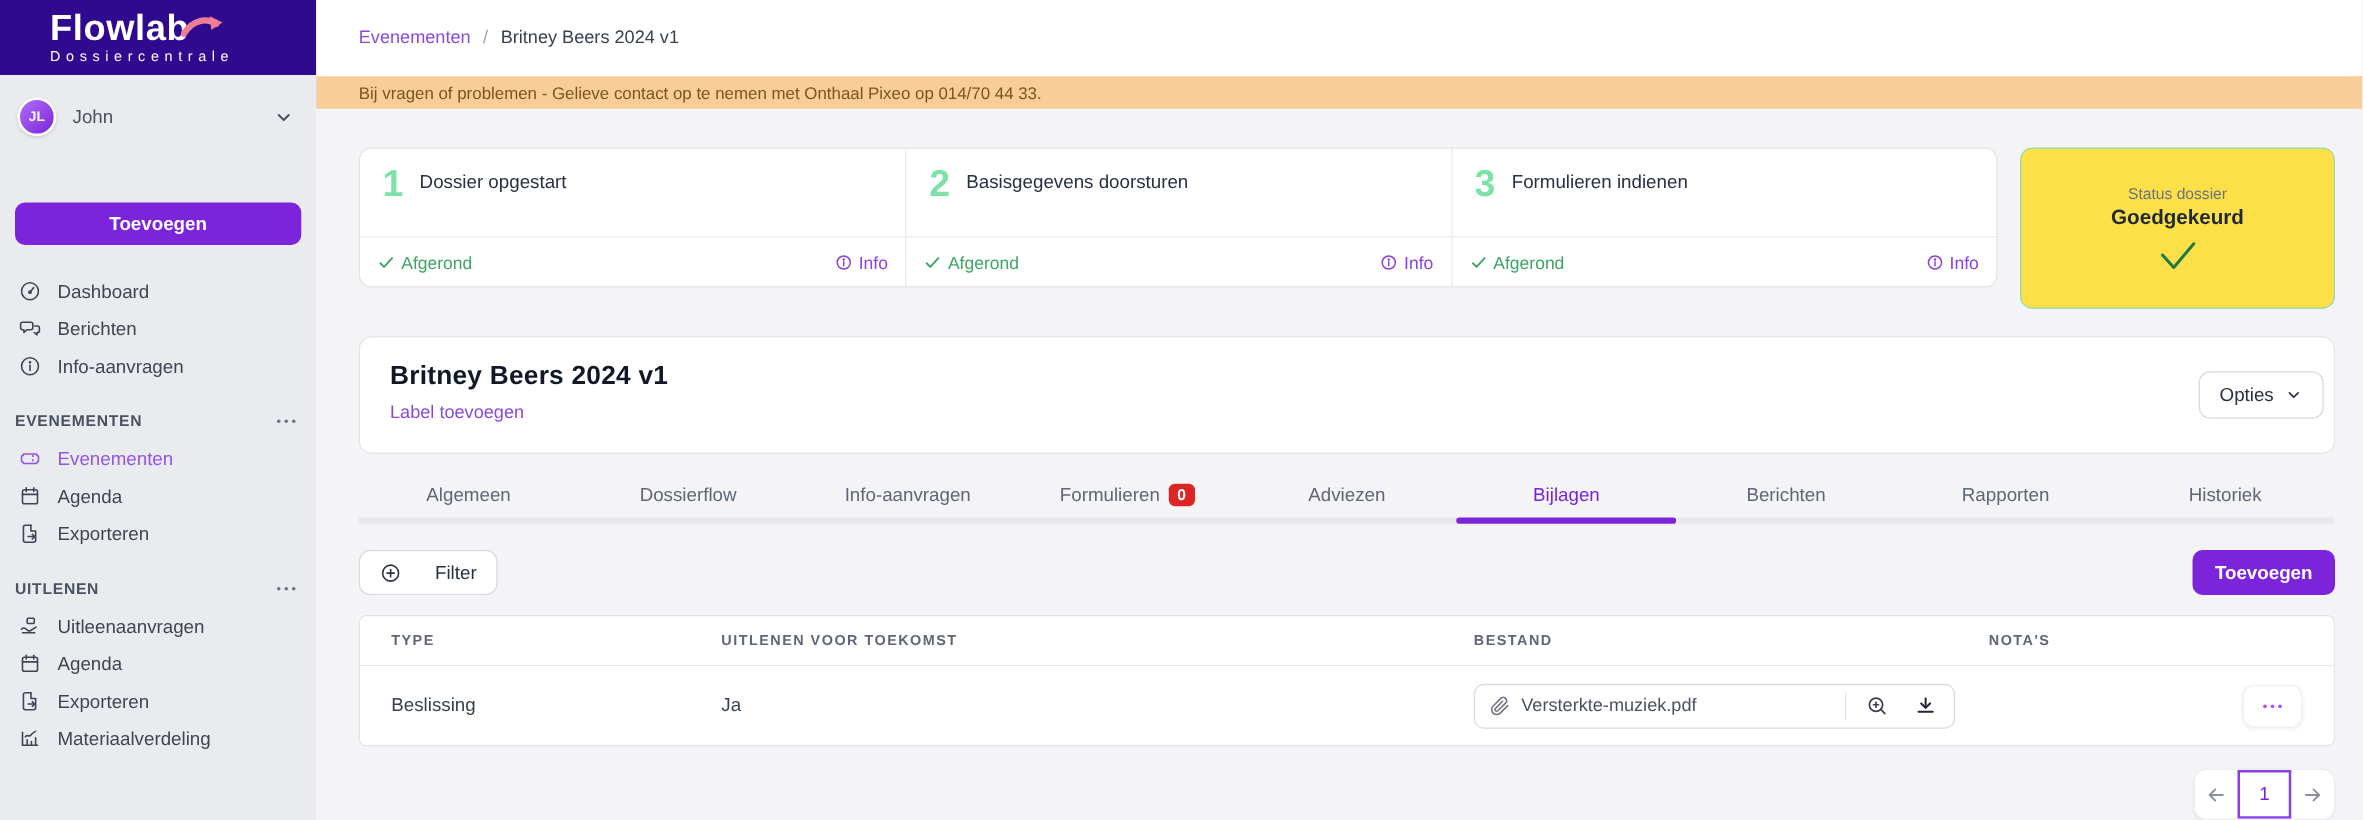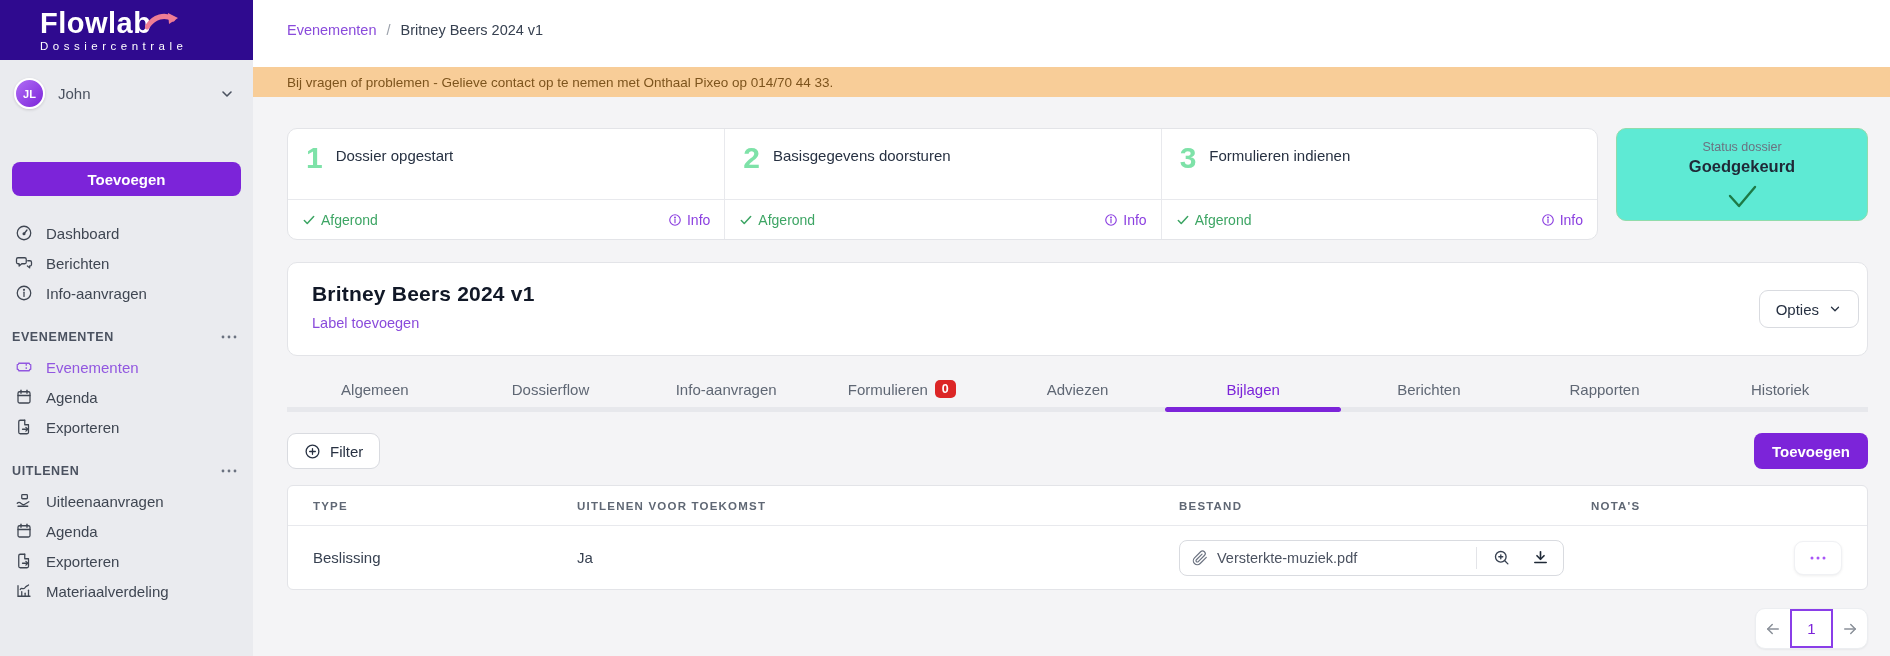--- a/index.html
+++ b/index.html
@@ -52,21 +52,21 @@
   .steps-top { flex:1; display:grid; grid-template-columns:1fr 1fr 1fr; }
   .step-cell { padding:15px 18px; display:flex; gap:13px; }
   .step-cell + .step-cell { border-left:1px solid #e8e9ed; }
   .step-number { font-size:30px; font-weight:700; color:#7ee2a8; line-height:0.9; }
   .step-title { font-size:15px; font-weight:500; color:#273142; padding-top:3px; }
   .steps-footer { display:grid; grid-template-columns:1fr 1fr 1fr; border-top:1px solid #e8e9ed; height:40px; }
   .step-foot-cell { display:flex; align-items:center; justify-content:space-between; padding:0 14px;gap:28px; }
   .step-foot-cell + .step-foot-cell { border-left:1px solid #e8e9ed; }
   .afgerond { display:flex; align-items:center; gap:5px; color:#3da564; font-size:14px; }
   .info-link { display:flex; align-items:center; gap:5px; color:#8b3fe0; font-size:14px; cursor:pointer; }
-  .status-card { flex:0 0 252px; height:93px; background:#5eead4; border:1px solid #90dcab; border-radius:10px;
+  .status-card { flex:0 0 252px; height:129px; background:#fde047; border:1px solid #90dcab; border-radius:10px;
                  display:flex; flex-direction:column; align-items:center; justify-content:center; gap:3px; }
   .status-label { font-size:12.5px; color:#6b7280; }
   .status-value { font-size:16.5px; font-weight:700; color:#1f2937; }
   .status-check { margin-top:5px; }
 
   
   .title-card { margin-top:22px; background:#fff; border:1px solid #e3e4e8; border-radius:10px;
                 padding:19px 24px; height:94px; position:relative; }
   .dossier-title { font-size:21px; font-weight:800; color:#111827; letter-spacing:0.2px; }
   .label-link { display:inline-block; margin-top:9px; font-size:14.5px; color:#8a4bdb; cursor:pointer; }
@@ -80,21 +80,21 @@
          cursor:pointer; display:flex; align-items:center; justify-content:center; gap:7px; }
   .tab::after { content:""; position:absolute; left:0; right:0; bottom:0; height:5px; background:#e7e8ec; }
   .tab.active { color:#7c24d9; font-weight:500; }
   .tab.active::after { background:#7c24d9; border-radius:3px; }
   .tab-badge { background:#dc2626; color:#fff; font-size:12.5px; font-weight:700; border-radius:5px;
                padding:2px 7px; line-height:14px; }
 
   
   .toolbar { margin-top:21px; display:flex; align-items:center; justify-content:space-between; }
   .filter-btn { background:#fff; border:1px solid #d9dbe0; border-radius:9px; height:36px; padding:0 16px;
-                display:flex; align-items:center; gap:9px; font-size:15px; color:#273142; cursor:pointer; font-family:inherit; }
+                display:flex; align-items:center; gap:27px; font-size:15px; color:#273142; cursor:pointer; font-family:inherit; }
   .primary-btn { background:#7c24d9; color:#fff; border:none; border-radius:8px; height:36px; padding:0 18px;
                  font-size:15px; font-weight:600; cursor:pointer; font-family:inherit; }
 
   
   .table-card { margin-top:16px; background:#fff; border:1px solid #e3e4e8; border-radius:6px; overflow:hidden; }
   .tr { display:grid; grid-template-columns:264px 602px 412px 1fr; align-items:center; }
   .thead { height:40px; border-bottom:1px solid #e8e9ed; }
   .th { padding-left:25px; font-size:11.5px; font-weight:700; color:#5f6774; letter-spacing:1.2px; }
   .tbody-row { height:63px; }
   .td { padding-left:25px; font-size:15px; color:#374151; }

